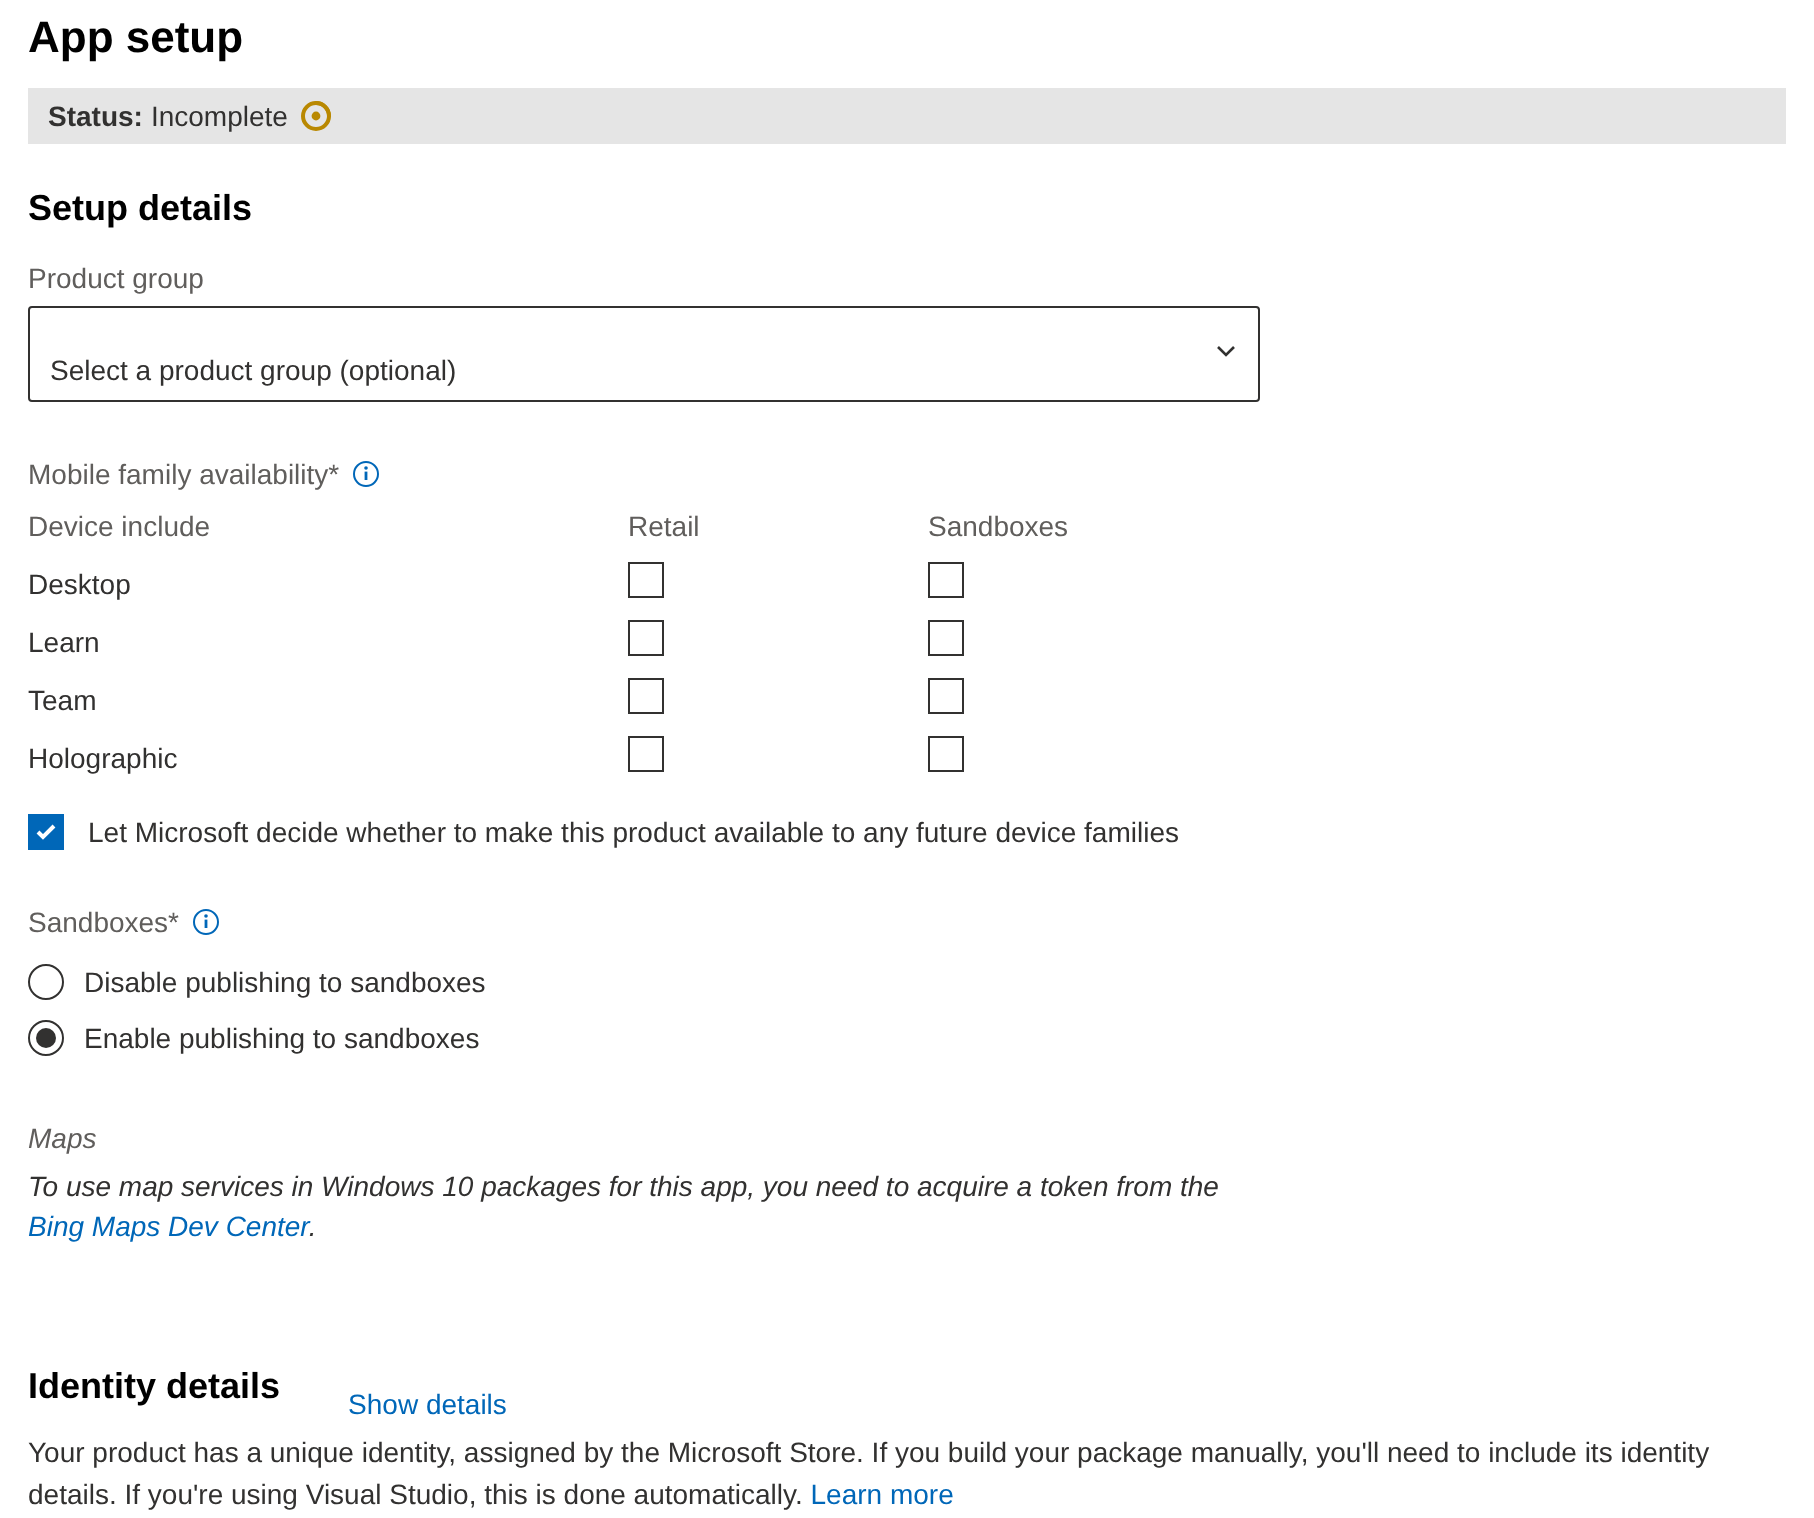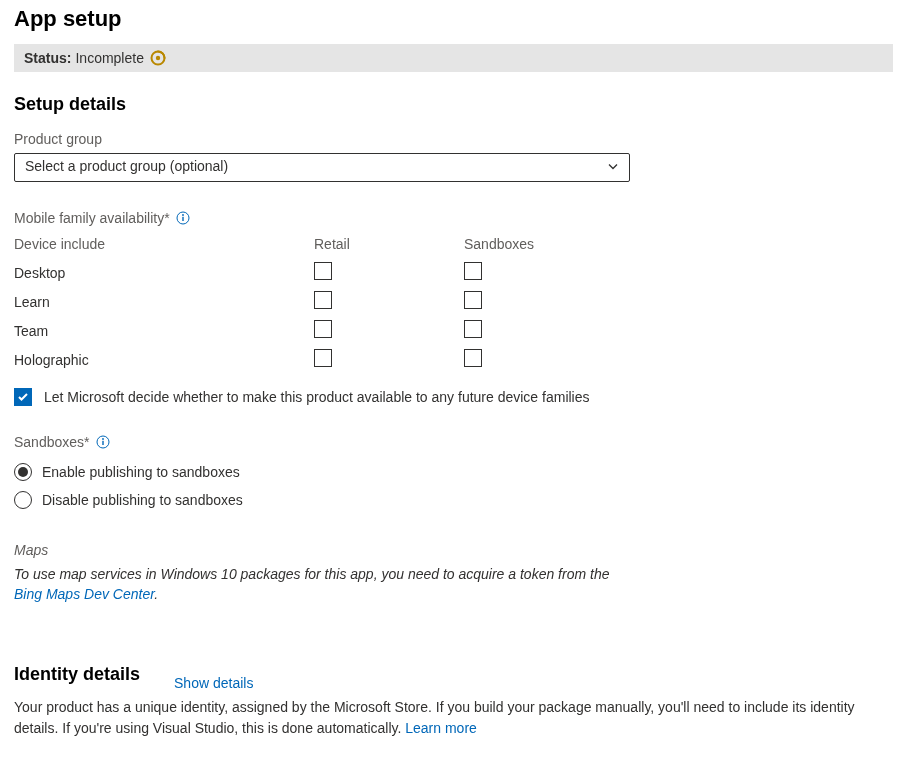--- a/index.html
+++ b/index.html
@@ -50,21 +50,21 @@
   }
   .select-wrap {
     position: relative;
     width: 616px;
     margin-bottom: 28px;
   }
   .select {
     width: 100%;
     border: 1px solid #323130;
     border-radius: 2px;
-    padding: 4px 32px 7px 10px;
+    padding: 23px 32px 7px 10px;
     font-size: 14px;
     color: #323130;
     background: #fff;
     cursor: pointer;
     user-select: none;
   }
   .select-chevron {
     position: absolute;
     right: 10px;
     top: 50%;
@@ -200,26 +200,26 @@
   <span class="info-icon">
     <svg width="14" height="14" viewBox="0 0 14 14">
         <circle cx="7" cy="7" r="6" fill="none" stroke="currentColor" stroke-width="1"></circle>
         <circle cx="7" cy="4" r="0.9" fill="currentColor"></circle>
         <rect x="6.3" y="5.8" width="1.4" height="4.2" fill="currentColor"></rect>
       </svg>
   </span>
 </div>
 <div class="radio-group">
   <div class="radio-row">
+    <span class="radio"></span>
+    <span>Disable publishing to sandboxes</span>
+  </div>
+  <div class="radio-row">
     <span class="radio on"></span>
     <span>Enable publishing to sandboxes</span>
-  </div>
-  <div class="radio-row">
-    <span class="radio"></span>
-    <span>Disable publishing to sandboxes</span>
   </div>
 </div>
 
 <div class="maps-block">
   <div class="hdr">Maps</div>
   <div class="body">
     <span>To use map services in Windows 10 packages for this app, you need to acquire a token from the </span><a href="#" class="link">Bing Maps Dev Center</a><span>.</span>
   </div>
 </div>
 

